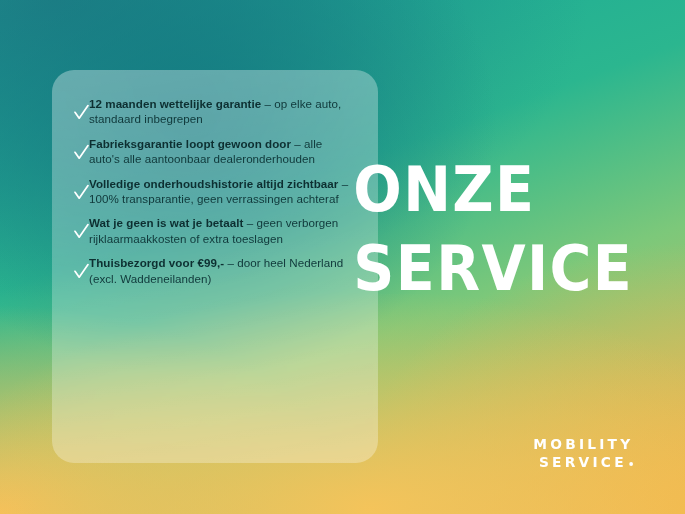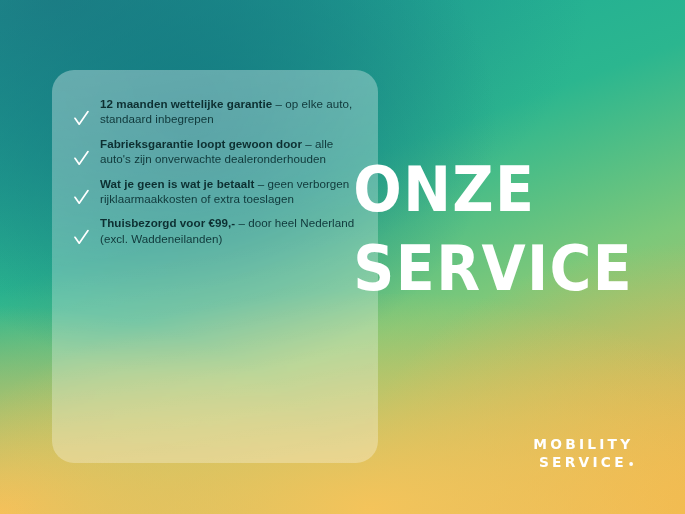--- a/index.html
+++ b/index.html
@@ -63,22 +63,21 @@
 
   .bullets {
     list-style: none;
     display: flex;
     flex-direction: column;
     gap: 9px;
   }
 
   .bullet {
     display: flex;
-    align-items: flex-end;
-    gap: 11px;
+    align-items: center;
   }
 
   .check {
     flex: 0 0 auto;
     width: 15px;
     height: 17px;
     margin-top: 2px;
     position: relative;
   }
   .check svg { display: block; }
@@ -159,21 +158,29 @@
             </svg>
           </span>
           <span class="btext"><b>12 maanden wettelijke garantie</b><span> – op elke auto, standaard inbegrepen</span></span>
         </li>
         <li class="bullet">
           <span class="check">
             <svg width="15" height="17" viewBox="0 0 15 17">
               <path d="M1 8.3 L5.2 14.2 L14 1.6" fill="none" stroke="#ffffff" stroke-width="1.7" stroke-linecap="round" stroke-linejoin="round"></path>
             </svg>
           </span>
-          <span class="btext"><b>Fabrieksgarantie loopt gewoon door</b><span> – alle auto's zijn onverwachte dealeronderhouden</span></span>
+          <span class="btext"><b>Fabrieksgarantie loopt gewoon door</b><span> – alle auto's alle aantoonbaar dealeronderhouden</span></span>
+        </li>
+        <li class="bullet">
+          <span class="check">
+            <svg width="15" height="17" viewBox="0 0 15 17">
+              <path d="M1 8.3 L5.2 14.2 L14 1.6" fill="none" stroke="#ffffff" stroke-width="1.7" stroke-linecap="round" stroke-linejoin="round"></path>
+            </svg>
+          </span>
+          <span class="btext"><b>Volledige onderhoudshistorie altijd zichtbaar</b><span> – 100% transparantie, geen verrassingen achteraf</span></span>
         </li>
         <li class="bullet">
           <span class="check">
             <svg width="15" height="17" viewBox="0 0 15 17">
               <path d="M1 8.3 L5.2 14.2 L14 1.6" fill="none" stroke="#ffffff" stroke-width="1.7" stroke-linecap="round" stroke-linejoin="round"></path>
             </svg>
           </span>
           <span class="btext"><b>Wat je geen is wat je betaalt</b><span> – geen verborgen rijklaarmaakkosten of extra toeslagen</span></span>
         </li>
         <li class="bullet">

